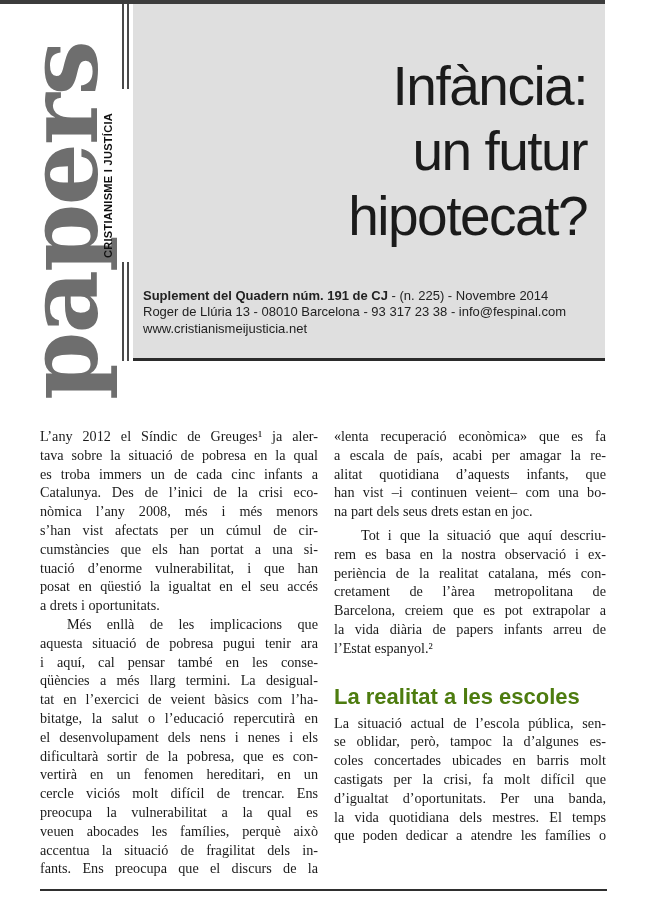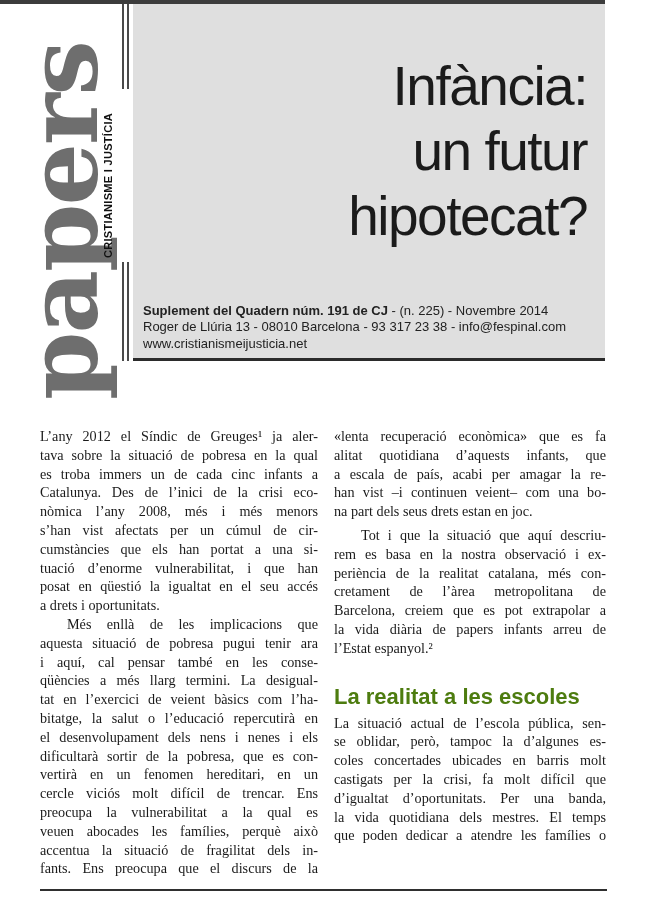--- a/index.html
+++ b/index.html
@@ -5,21 +5,21 @@
   html,body{margin:0;padding:0;background:#888;}
   *{box-sizing:border-box;}
   .page{position:relative;width:648px;height:915px;background:#ffffff;margin:0 auto;overflow:hidden;
         font-family:"Liberation Serif",serif;color:#1a1a1a;}
   .top-rule{position:absolute;left:0;top:0;width:605px;height:4px;background:#3c3c3c;}
   .gray-box{position:absolute;left:133px;top:4px;width:472px;height:357px;background:#dfdfdf;
             border-bottom:3px solid #2b2b2b;}
   .title{position:absolute;right:18px;top:50px;width:430px;text-align:right;
          font-family:"Liberation Sans",sans-serif;font-weight:normal;font-size:55px;
          line-height:65px;letter-spacing:-1.5px;color:#1b1b1b;}
-  .issue{position:absolute;left:10px;top:299px;width:450px;
+  .issue{position:absolute;left:10px;top:284px;width:450px;
          font-family:"Liberation Sans",sans-serif;font-size:13px;line-height:16.4px;color:#222;}
   .issue .b{font-weight:bold;}
   .logo{position:absolute;left:16px;top:400px;width:370px;line-height:0.95;
         font-family:"DejaVu Serif",serif;font-weight:bold;font-size:98px;color:#6e6e6e;
         transform:rotate(-90deg);transform-origin:top left;letter-spacing:-2px;}
   .org-vertical{position:absolute;left:102px;top:258px;width:162px;line-height:13px;
         font-family:"Liberation Sans",sans-serif;font-weight:bold;font-size:11px;letter-spacing:.3px;
         color:#111;transform:rotate(-90deg);transform-origin:top left;white-space:nowrap;}
   .vrule{position:absolute;left:122px;width:7px;border-left:2px solid #4a4a4a;border-right:2px solid #4a4a4a;}
   .vrule-top{top:4px;height:85px;}
@@ -86,22 +86,22 @@
         <div class="line">cercle viciós molt difícil de trencar. Ens</div>
         <div class="line">preocupa la vulnerabilitat a la qual es</div>
         <div class="line">veuen abocades les famílies, perquè això</div>
         <div class="line">accentua la situació de fragilitat dels in-</div>
         <div class="line">fants. Ens preocupa que el discurs de la</div>
       </div>
     </div>
   <div class="col col-right">
       <div class="para">
         <div class="line">«lenta recuperació econòmica» que es fa</div>
+        <div class="line">a escala de país, acabi per amagar la re-</div>
         <div class="line">alitat quotidiana d’aquests infants, que</div>
-        <div class="line">a escala de país, acabi per amagar la re-</div>
         <div class="line">han vist –i continuen veient– com una bo-</div>
         <div class="line end">na part dels seus drets estan en joc.</div>
       </div>
       <div class="para mt">
         <div class="line ind">Tot i que la situació que aquí descriu-</div>
         <div class="line">rem es basa en la nostra observació i ex-</div>
         <div class="line">periència de la realitat catalana, més con-</div>
         <div class="line">cretament de l’àrea metropolitana de</div>
         <div class="line">Barcelona, creiem que es pot extrapolar a</div>
         <div class="line">la vida diària de papers infants arreu de</div>

